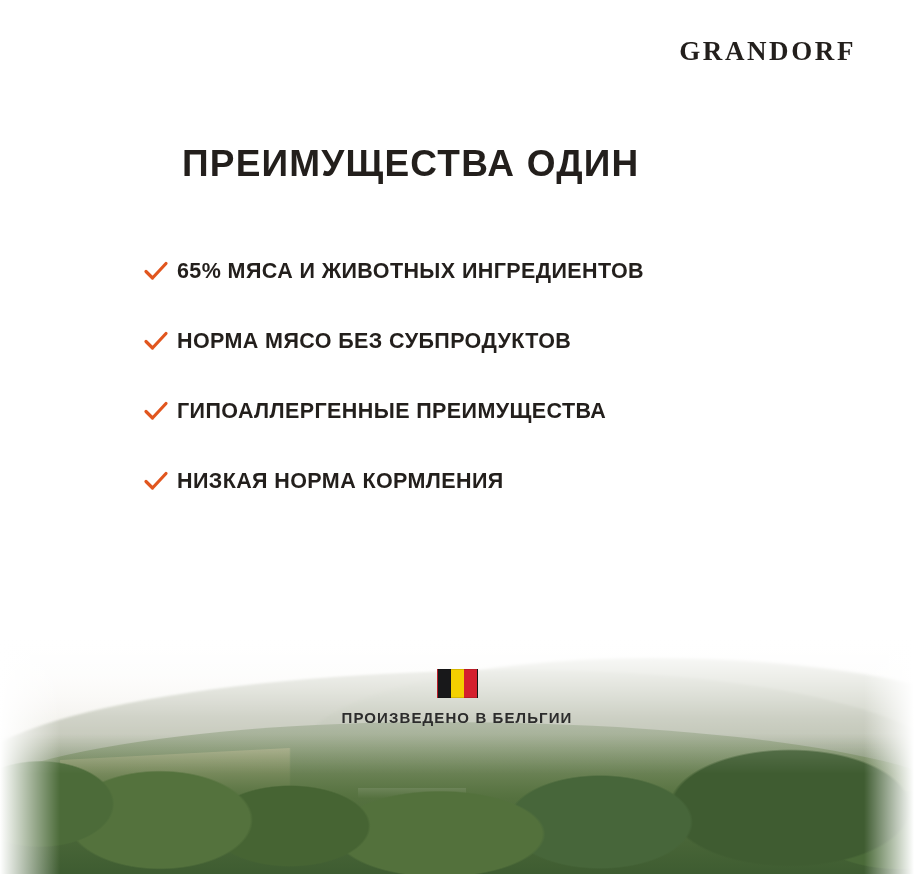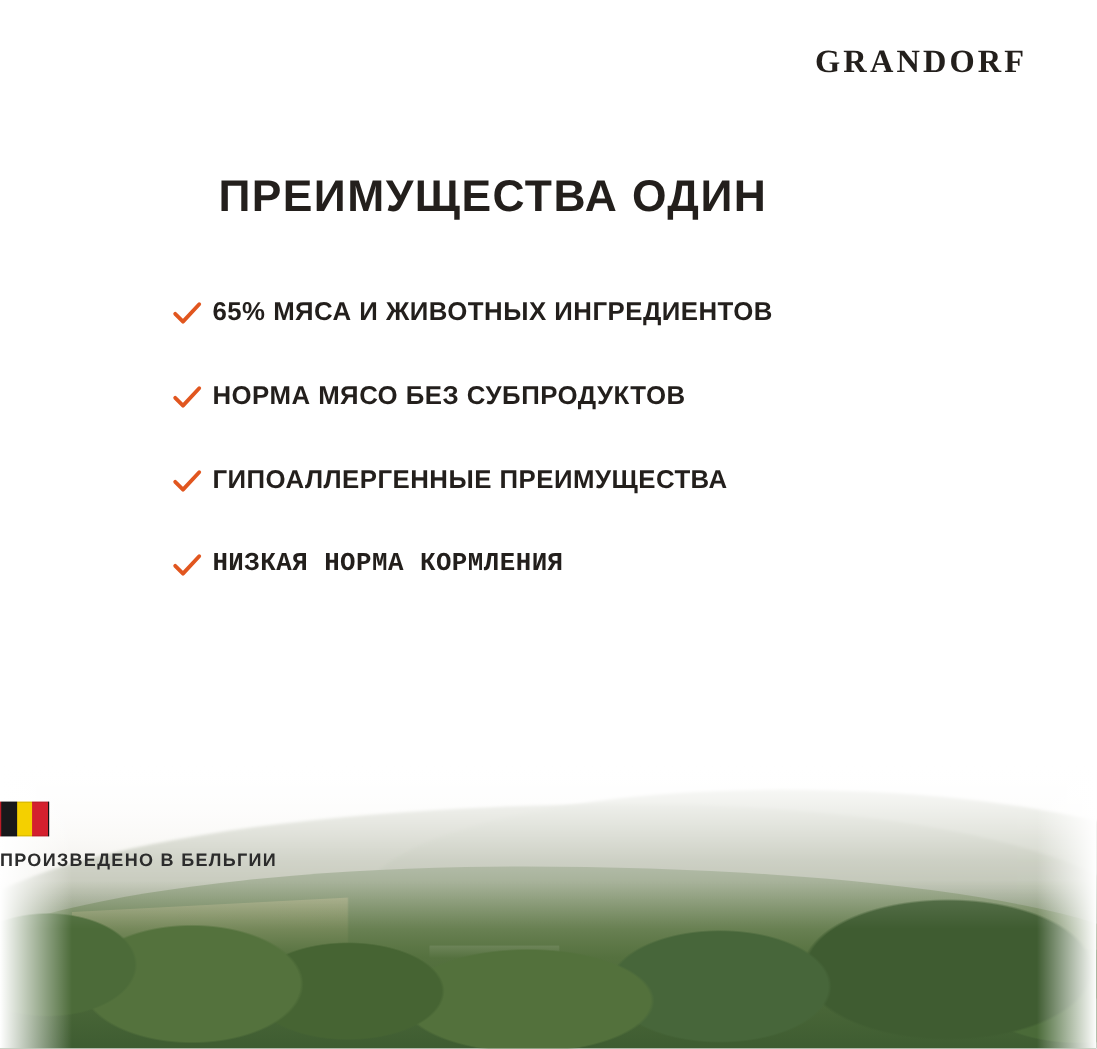--- a/index.html
+++ b/index.html
@@ -52,25 +52,25 @@
     position: absolute;
     top: 248px;
     left: 143px;
     width: 690px;
     list-style: none;
     margin: 0;
     padding: 0;
   }
   .benefit {
     display: flex;
-    align-items: flex-start;
+    align-items: flex-end;
     height: 36px;
     margin-bottom: 34px;
   }
-  .benefit:last-child { margin-bottom: 0; font-family: Liberation Mono, monospace; }
+  .benefit:last-child { margin-bottom: 0; }
 
   .check-icon {
     flex: 0 0 auto;
     width: 26px;
     height: 26px;
     margin-right: 8px;
     display: block;
   }
   .benefit-label {
     font-size: 21.5px;
@@ -183,20 +183,21 @@
     background: linear-gradient(to left, #ffffff 0%, rgba(255,255,255,0) 100%);
     pointer-events: none;
   }
 
   
   .origin {
     position: absolute;
     left: 0;
     right: 0;
     bottom: 148px;
+    text-align: center;
   }
   .flag {
     display: inline-block;
     width: 41px;
     height: 29px;
     border: 1px solid rgba(0,0,0,0.12);
     box-sizing: border-box;
     background: linear-gradient(to right, #18181a 0%, #18181a 33.33%, #f4d000 33.33%, #f4d000 66.66%, #d4202e 66.66%, #d4202e 100%);
   }
   .origin-label {

